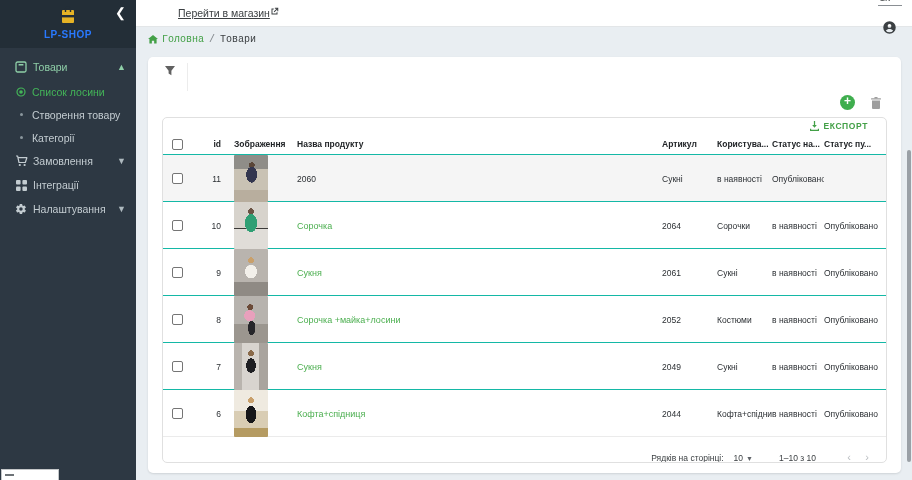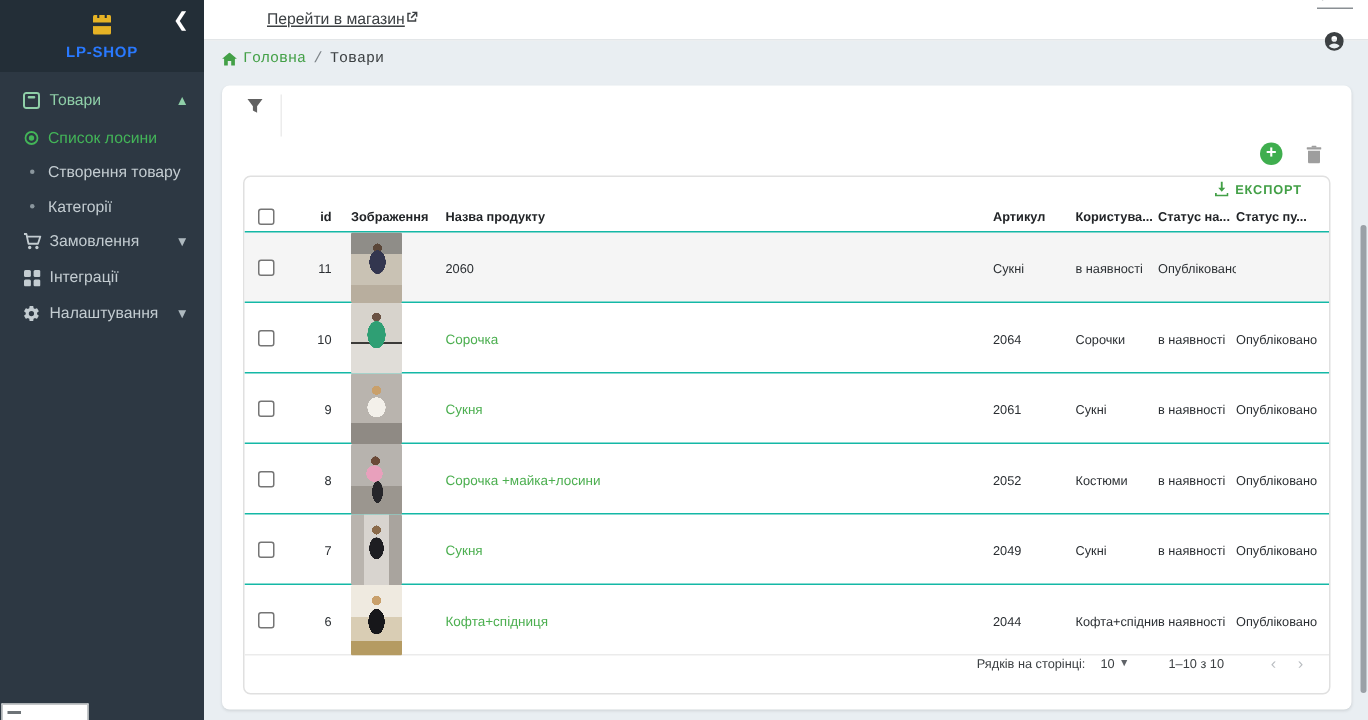--- a/index.html
+++ b/index.html
@@ -66,21 +66,21 @@
 
   
   .ph1 { background:radial-gradient(ellipse 9px 13px at 52% 42%, #33364f 0 60%, transparent 61%),radial-gradient(circle 3px at 52% 22%, #5a4638 0 100%, transparent 101%),linear-gradient(180deg,#8f8d88 0 30%,#c9c2b4 30% 75%,#b8ae9e 75%); }
   .ph2 { background:radial-gradient(ellipse 10px 15px at 50% 45%, #2f9f74 0 60%, transparent 61%),radial-gradient(circle 3px at 50% 20%, #6b5344 0 100%, transparent 101%),linear-gradient(180deg,#d7d3cc 0 55%,#3b3a38 55% 58%,#e0ddd8 58%); }
   .ph3 { background:radial-gradient(ellipse 10px 11px at 50% 48%, #f3f0ea 0 60%, transparent 61%),radial-gradient(circle 3px at 50% 24%, #c9a06b 0 100%, transparent 101%),linear-gradient(180deg,#b9b4ae 0 70%,#8f8a84 70%); }
   .ph4 { background:radial-gradient(ellipse 9px 9px at 46% 42%, #e8a0bc 0 60%, transparent 61%),radial-gradient(ellipse 6px 12px at 52% 68%, #26262a 0 60%, transparent 61%),radial-gradient(circle 3px at 48% 24%, #6b4a38 0 100%, transparent 101%),linear-gradient(180deg,#b7b3ae 0 60%,#9b968f 60%); }
   .ph5 { background:radial-gradient(ellipse 8px 12px at 50% 48%, #1e1e22 0 60%, transparent 61%),radial-gradient(circle 3px at 50% 22%, #8a6a4a 0 100%, transparent 101%),linear-gradient(90deg,#b9b4ae 0 25%,#d8d4cf 25% 75%,#a9a49e 75%); }
   .ph6 { background:radial-gradient(ellipse 9px 14px at 50% 52%, #17171a 0 60%, transparent 61%),radial-gradient(circle 3px at 50% 22%, #c9a06b 0 100%, transparent 101%),linear-gradient(180deg,#efeae0 0 45%,#d9cdb4 45% 80%,#b59b62 80%); }
 
   
-  .tfoot { height:27px; border-top:1px solid #ebebeb; display:flex; align-items:flex-start; justify-content:flex-end; gap:0; padding-right:10px; font-size:8.5px; color:#3c4043; }
+  .tfoot { height:27px; border-top:1px solid #ebebeb; display:flex; align-items:flex-end; justify-content:flex-end; gap:0; padding-right:10px; font-size:8.5px; color:#3c4043; }
   .rpp-label { margin-right:10px; }
   .rpp-select { display:flex; align-items:center; gap:3px; cursor:pointer; margin-right:26px; }
   .rpp-caret { font-size:7px; color:#5f6368; }
   .range { margin-right:24px; }
   .pg-btn { color:#b9bdc1; font-size:11px; width:18px; text-align:center; cursor:default; }
 
   
   .scrollbar-thumb { position:absolute; right:1px; top:150px; width:4px; height:312px; background:#9aa0a6; border-radius:2px; z-index:9; }
   .link-tooltip { position:absolute; left:1px; top:469px; width:58px; height:11px; background:#fff; border:1px solid #c4c7c9; border-bottom:none; z-index:10; display:flex; align-items:center; padding-left:3px; }
   .link-tooltip .tip-bar { width:9px; height:2.5px; background:#6d7377; }

